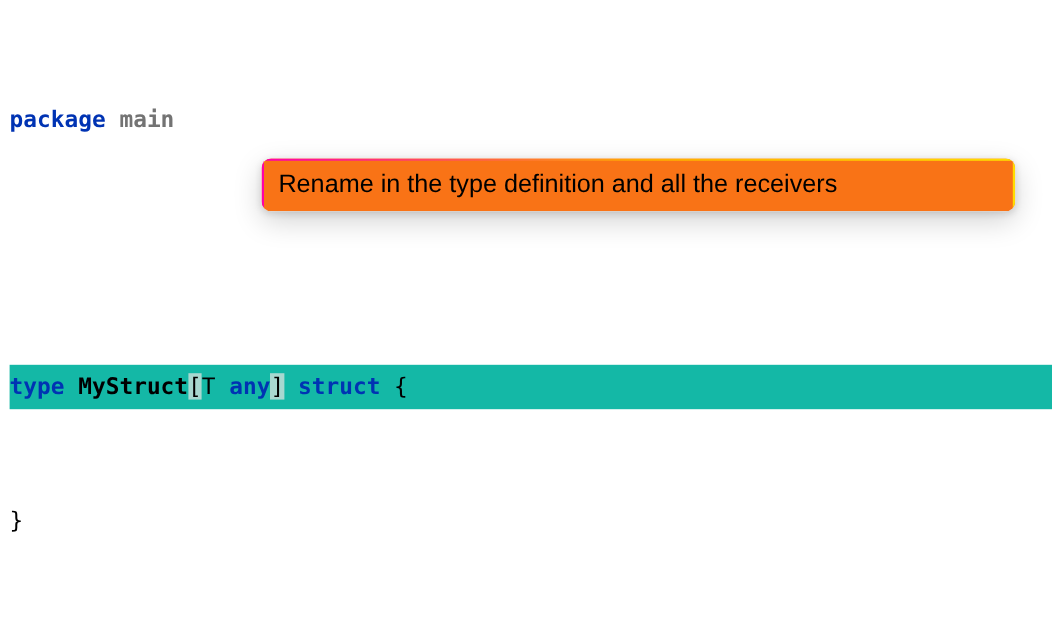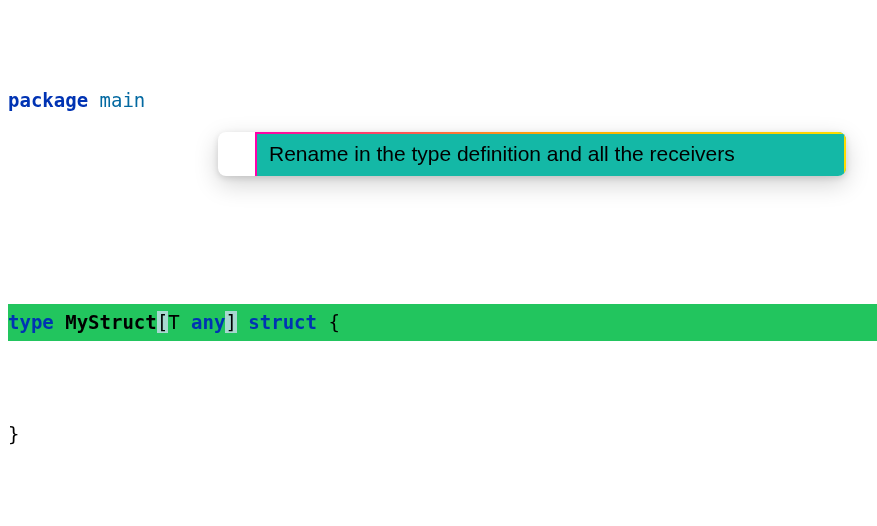--- a/index.html
+++ b/index.html
@@ -19,29 +19,29 @@
     .code-area {
       padding: 8px 0 0 8px;
       line-height: 1.95;
       white-space: pre;
     }
     .line {
       display: block;
       position: relative;
     }
     .line-highlighted {
-      background: #22c55e;
+      background: #14b8a6;
     }
     .kw {
       color: #0033b3;
       font-weight: bold;
     }
     .pkg {
-      color: #0369a1;
-      font-weight: normal;
+      color: #737373;
+      font-weight: bold;
     }
     .typename {
       color: #000000;
       font-weight: bold;
     }
     .typeparam {
       color: #000000;
     }
     .struct-kw {
       color: #0033b3;
@@ -64,23 +64,22 @@
       overflow: hidden;
       font-family: -apple-system, BlinkMacSystemFont, 'Segoe UI', sans-serif;
       font-size: 21px;
     }
     .popup-item {
       padding: 7px 14px;
       cursor: pointer;
       line-height: 1.45;
     }
     .popup-item.selected {
-      background: #14b8a6;
+      background: #f97316;
       position: relative;
-      margin-left: 37px;
     }
     .popup-item.selected::before {
       content: '';
       position: absolute;
       left: 0;
       right: 0;
       top: 0;
       height: 2px;
       background: linear-gradient(90deg, #ff00aa 0%, #ffaa00 50%, #ffdd00 100%);
     }

